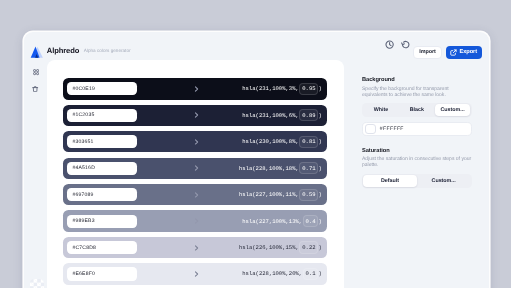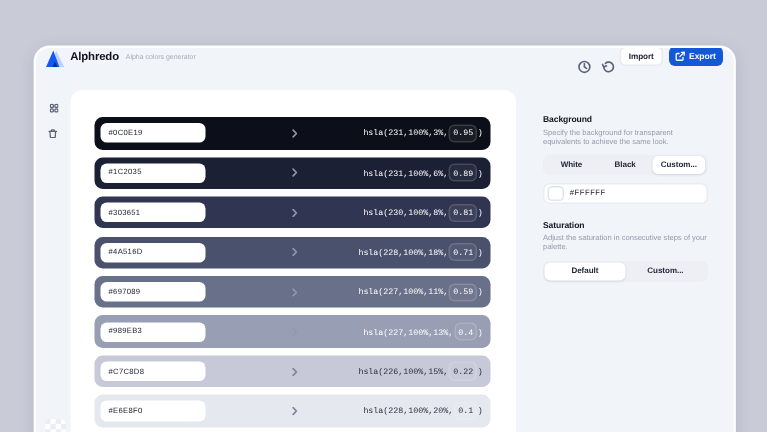--- a/index.html
+++ b/index.html
@@ -16,21 +16,21 @@
     position: absolute;
     left: 24.3px; top: 32.2px;
     width: 464.4px; height: 300px;
     background: #f1f4f8;
     border-radius: 9px;
     overflow: hidden;
     box-shadow: 0 0 0 1.6px rgba(255,255,255,.96), 0 2px 11px rgba(55,62,98,.20);
   }
 
   
-  .hdr { height: 27.8px; display: flex; align-items: flex-start; padding: 0 7.2px 0 5px; position: relative; }
+  .hdr { height: 27.8px; display: flex; align-items: flex-end; padding: 0 7.2px 0 5px; position: relative; }
   .brand { display: flex; align-items: center; position: relative; top: -2.3px; }
   .logo-wrap { width: 15px; height: 15px; position: relative; margin-right: 2.5px; top: 0.9px; }
   .brandname { font-size: 7.6px; font-weight: 700; color: #12131f; letter-spacing: -0.1px; }
   .tagline { font-size: 4.65px; color: #a5abba; margin-left: 4.5px; letter-spacing: 0px; position: relative; top: 0.4px; }
   .spacer { flex: 1; }
 
   .hdr-actions { display: flex; align-items: center; gap: 3.5px; }
   .iconbtn { position: absolute; width: 13px; height: 13px; top: 6.3px; display: flex; align-items: center; justify-content: center; cursor: pointer; }
   .ic1 { left: 358.5px; } .ic2 { left: 374.9px; }
   .btn {

